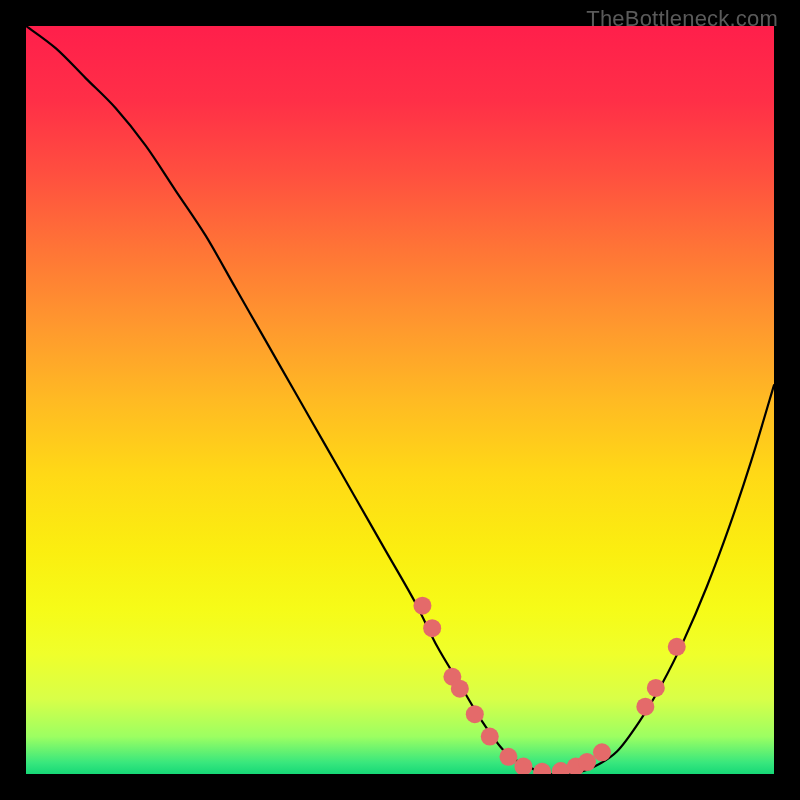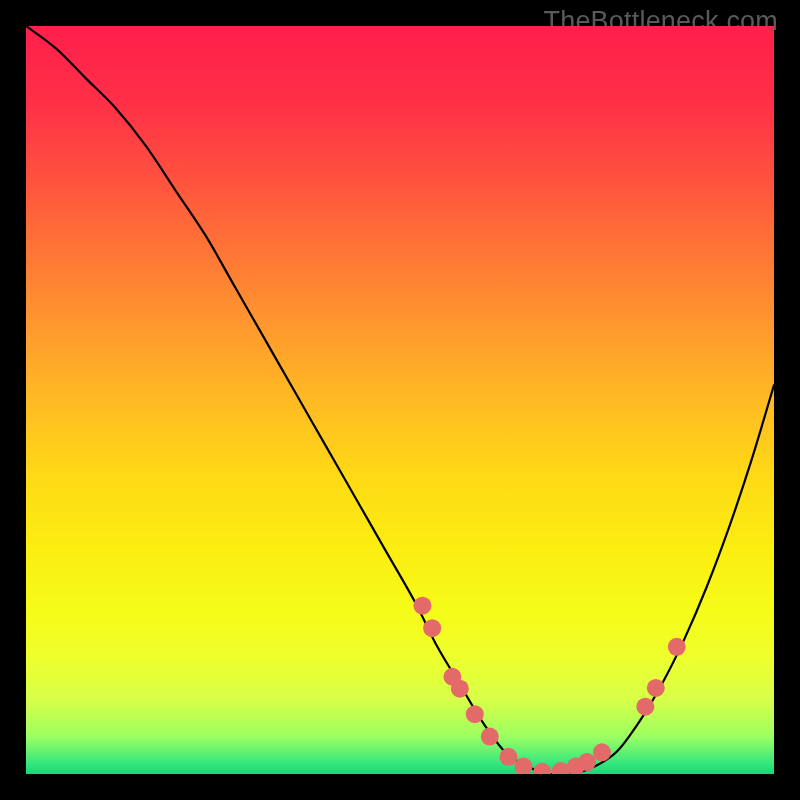--- a/index.html
+++ b/index.html
@@ -17,21 +17,21 @@
     top: 26px;
     width: 748px;
     height: 748px;
     overflow: hidden;
   }
   .watermark {
     position: absolute;
     top: 6px;
     right: 22px;
     color: #5a5a5a;
-    font-size: 27px;
+    font-size: 22px;
     font-weight: 500;
     letter-spacing: 0.2px;
     user-select: none;
   }
   svg {
     display: block;
   }
 </style>
 </head>
 <body>

